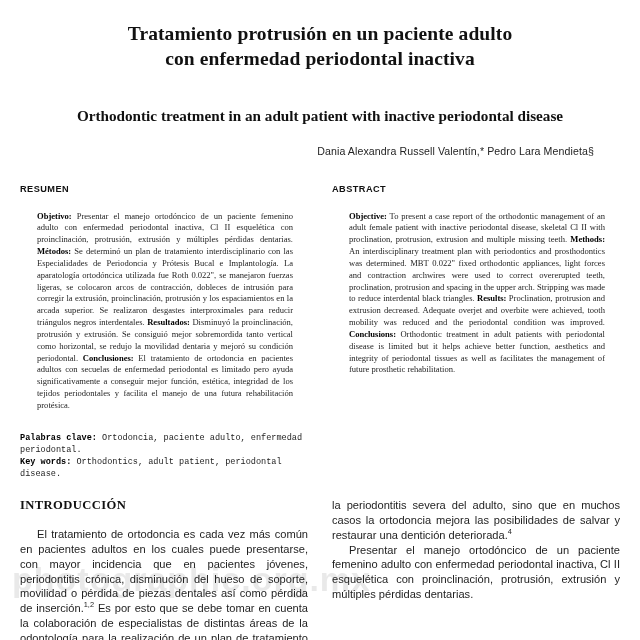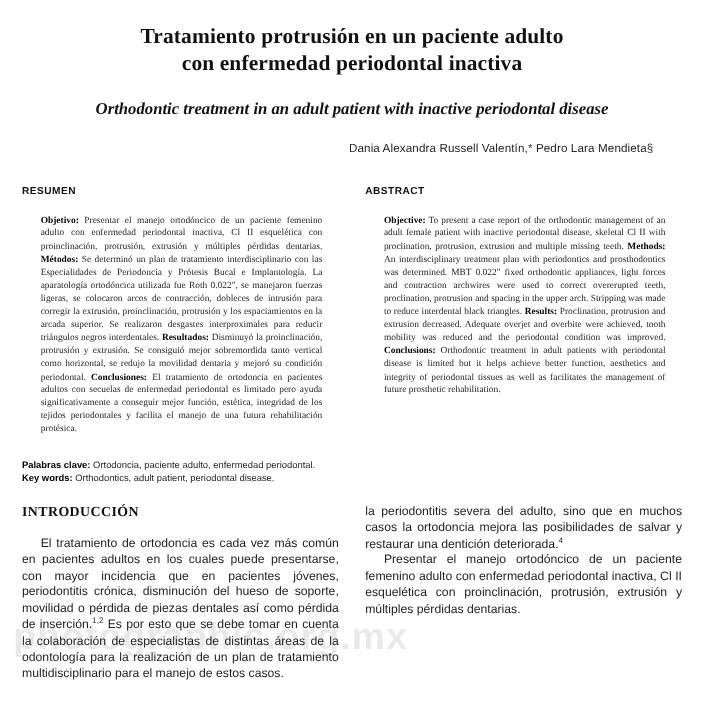--- a/index.html
+++ b/index.html
@@ -54,25 +54,24 @@
     font-family: "Liberation Serif", serif;
     font-weight: bold;
     font-size: 19.5px;
     line-height: 1.28;
     margin: 0;
     color: #111111;
     letter-spacing: 0.1px;
   }
   .doc-subtitle {
     font-family: "Liberation Serif", serif;
-    font-style: italic;
     font-weight: bold;
     font-size: 15.2px;
     line-height: 1.3;
-    margin: 18px 0 0 0;
+    margin: 34px 0 0 0;
     color: #111111;
   }
   .authors {
     font-family: "Liberation Sans", sans-serif;
     font-size: 10.6px;
     margin: 19px 0 0 0;
     color: #242424;
     letter-spacing: 0.1px;
     text-align: right;
   }
@@ -104,21 +103,21 @@
     line-height: 1.385;
     text-align: justify;
     margin: 17px;
     color: #1d1d1d;
     hyphens: auto;
   }
   .abs-body b { font-weight: bold; color: #000; }
 
   .keywords {
     margin-top: 20px;
-    font-family: Liberation Sans, sans-serif;
+    font-family: Liberation Mono, monospace;
     font-size: 8.55px;
     line-height: 1.42;
     color: #1d1d1d;
   }
   .keywords b { font-weight: bold; color: #000; }
 
   
   .body-cols {
     display: flex;
     gap: 24px;

